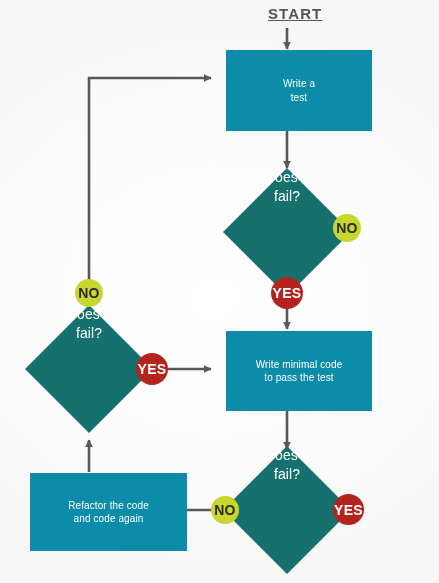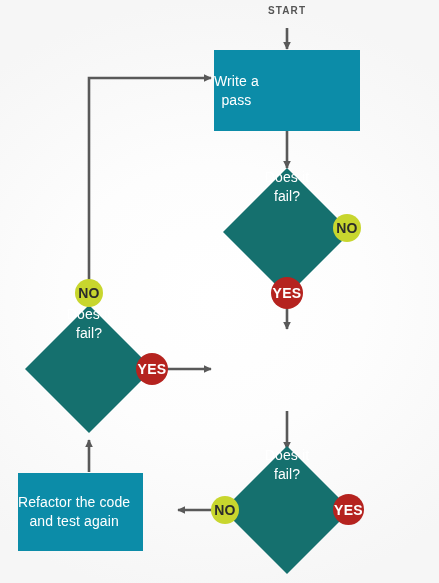--- a/index.html
+++ b/index.html
@@ -27,25 +27,27 @@
     width: 439px;
     height: 583px;
   }
   .node {
     position: absolute;
     box-sizing: border-box;
   }
   .process {
     display: flex;
     align-items: center;
+    justify-content: center;
     text-align: center;
     color: #ffffff;
-    font-size: 14px;
+    font-size: 10px;
     line-height: 1.35;
     letter-spacing: 0.1px;
+    margin-left: 12px;
   }
   .decision {
     display: flex;
     align-items: flex-start;
     justify-content: center;
   }
   .decision .dtext {
     position: relative;
     z-index: 2;
     text-align: center;
@@ -77,24 +79,25 @@
     background: #b5231f;
     color: #ffffff;
   }
   .badge-no {
     background: #c8d62e;
     color: #2b2b2b;
   }
   .start-label {
     position: absolute;
     color: #555555;
-    font-size: 10px;
+    font-size: 15px;
     font-weight: bold;
     letter-spacing: 1.1px;
     white-space: nowrap;
+    text-decoration: underline;
   }
 </style>
 </head>
 <body>
 
 <div id="canvas">
 
   <svg id="edges" viewBox="0 0 439 583">
     <defs>
       <marker id="arrow" markerWidth="9" markerHeight="9" refX="7.2" refY="4.5" orient="auto" markerUnits="userSpaceOnUse">
@@ -117,38 +120,44 @@
     <path d="M152,369 L211,369" stroke="#595959" stroke-width="2.6" fill="none" marker-end="url(#arrow)"></path>
 
     <path d="M89,293 L89,78 L211,78" stroke="#595959" stroke-width="2.6" fill="none" stroke-linejoin="miter" marker-end="url(#arrow)"></path>
   </svg>
 
   <div class="start-label" style="left:268px; top:5px;">START</div>
 
   <div class="node process" style="left:214px; top:50px; width:146px; height:81px; background:#0c8ca8;">
     <div>
       <div>Write a</div>
-      <div>pass</div>
+      <div>test</div>
     </div>
   </div>
 
   <div class="node decision" style="left:223px; top:168px; width:128px; height:128px;">
     <svg class="diamond-shape" viewBox="0 0 128 128">
       <polygon points="64,0 128,64 64,128 0,64" fill="#15706e"></polygon>
     </svg>
     <div class="dtext">
       <div>Does it</div>
       <div>fail?</div>
     </div>
   </div>
 
   <div class="badge badge-no" style="left:333px; top:214px; width:28px; height:28px;">NO</div>
 
   <div class="badge badge-yes" style="left:271px; top:277px; width:32px; height:32px;">YES</div>
 
+  <div class="node process" style="left:214px; top:331px; width:146px; height:80px; background:#0c8ca8;">
+    <div>
+      <div>Write minimal code</div>
+      <div>to pass the test</div>
+    </div>
+  </div>
 
   <div class="node decision" style="left:25px; top:305px; width:128px; height:128px;">
     <svg class="diamond-shape" viewBox="0 0 128 128">
       <polygon points="64,0 128,64 64,128 0,64" fill="#15706e"></polygon>
     </svg>
     <div class="dtext">
       <div>Does it</div>
       <div>fail?</div>
     </div>
   </div>
@@ -164,20 +173,20 @@
     <div class="dtext">
       <div>Does it</div>
       <div>fail?</div>
     </div>
   </div>
 
   <div class="badge badge-no" style="left:211px; top:496px; width:28px; height:28px;">NO</div>
 
   <div class="badge badge-yes" style="left:333px; top:494px; width:31px; height:31px;">YES</div>
 
-  <div class="node process" style="left:18px; top:473px; width:125px; height:78px; background:#0c8ca8;">
+  <div class="node process" style="left:18px; top:473px; width:157px; height:78px; background:#0c8ca8;">
     <div>
       <div>Refactor the code</div>
-      <div>and test again</div>
+      <div>and code again</div>
     </div>
   </div>
 
 </div>
 
 </body></html>

